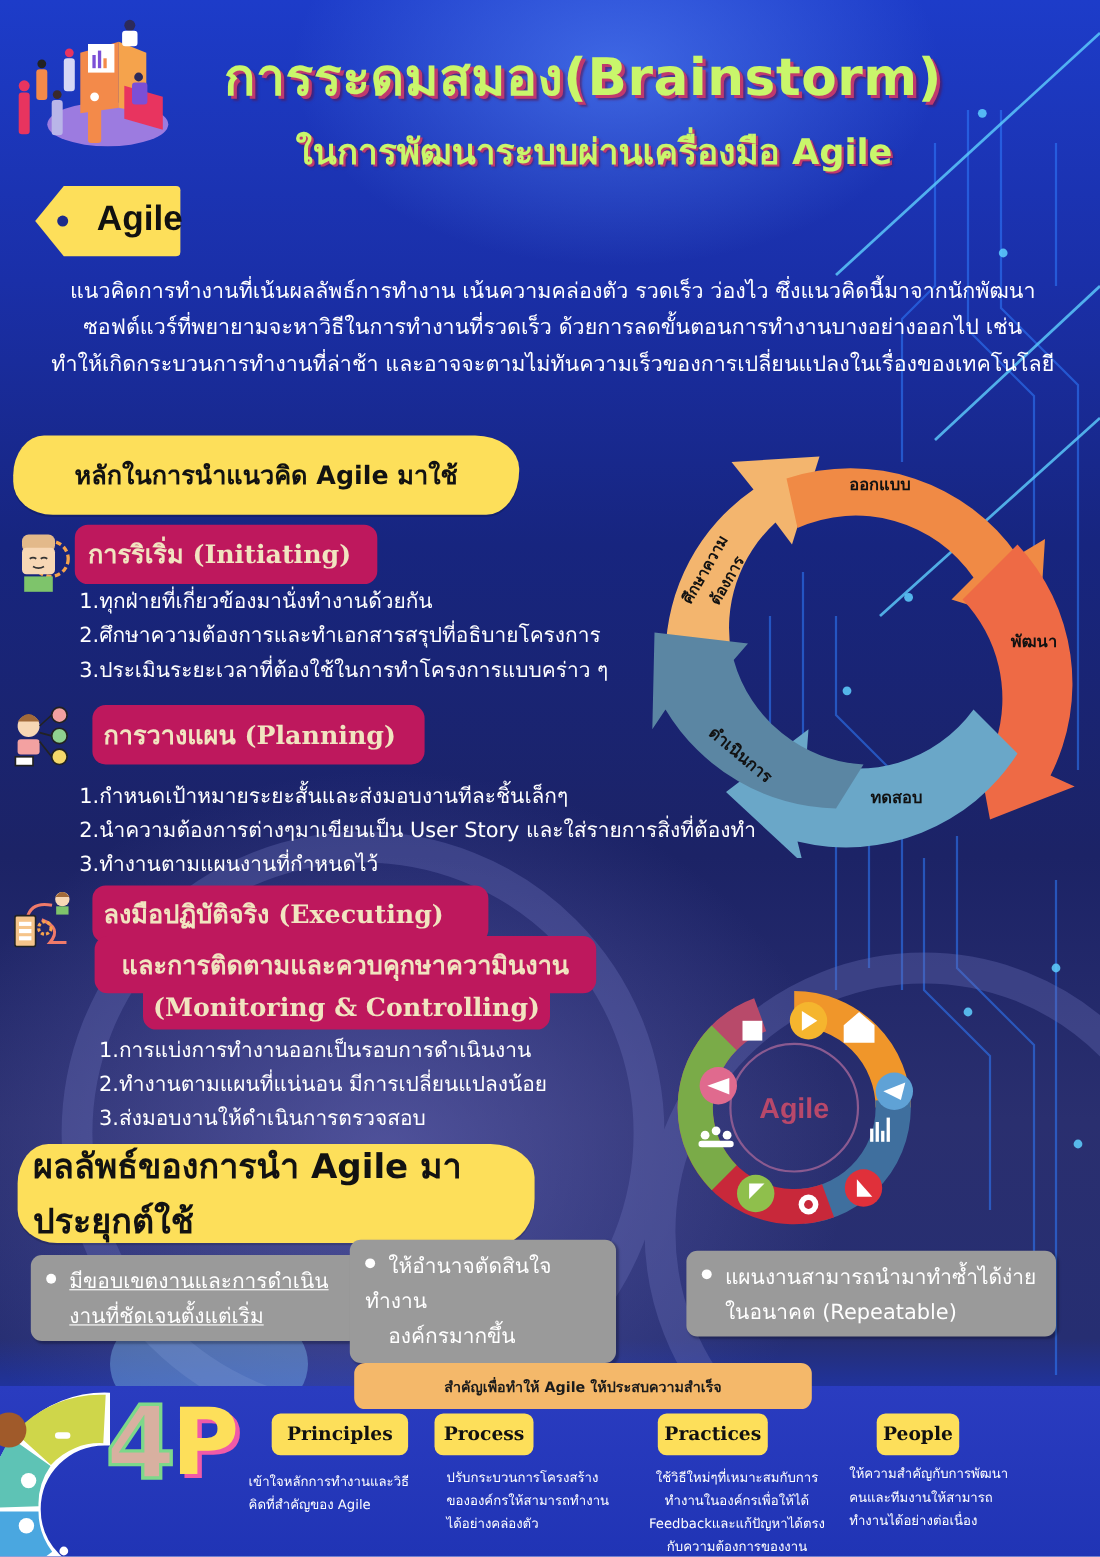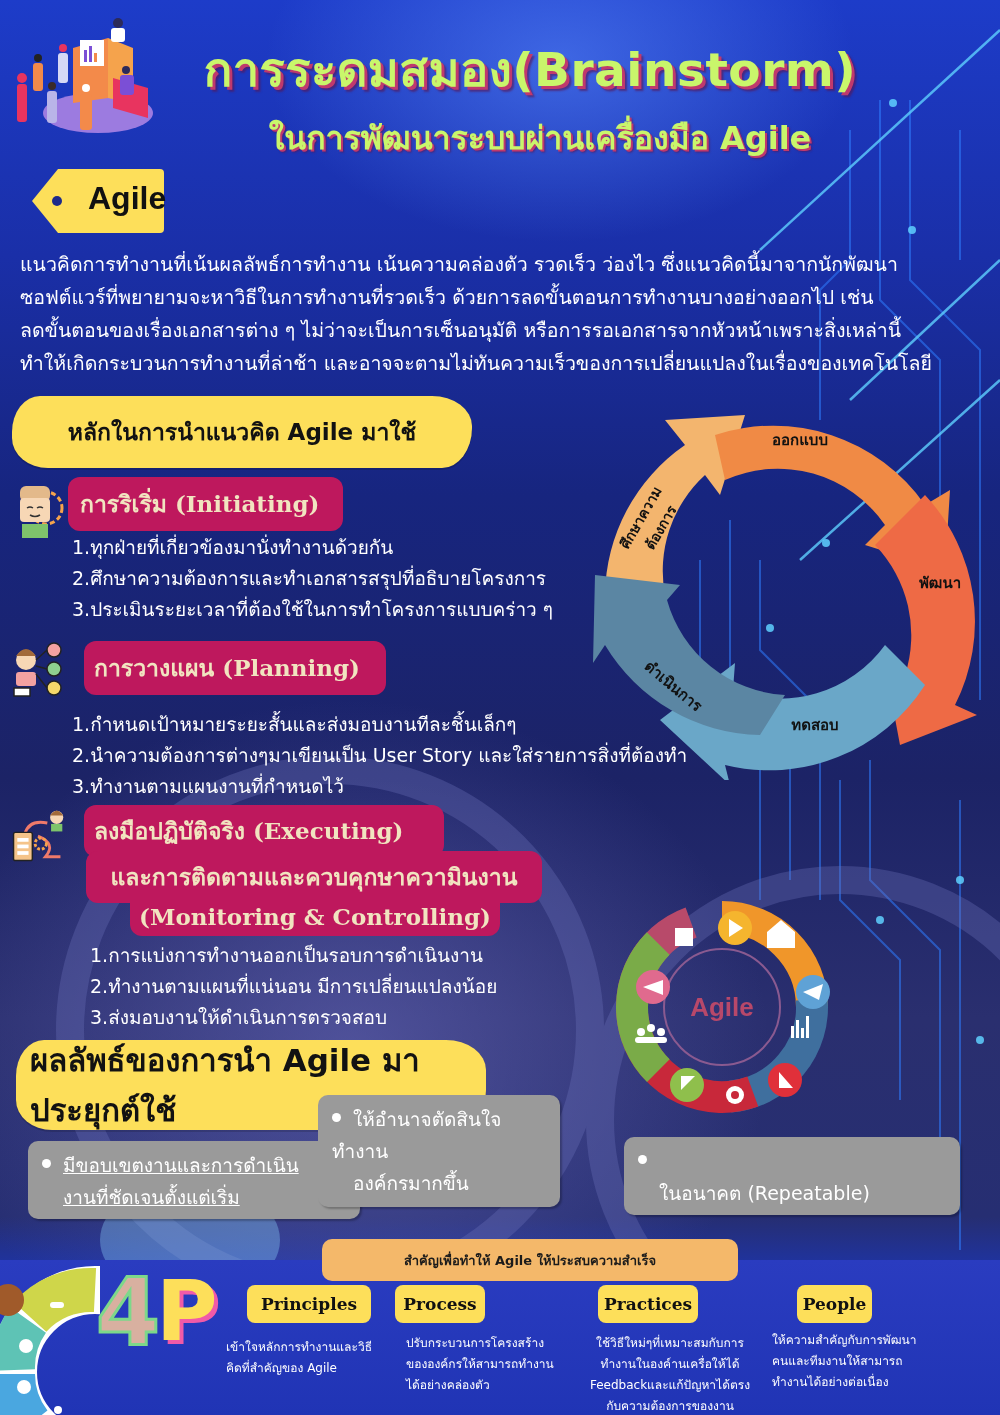--- a/index.html
+++ b/index.html
@@ -31,21 +31,21 @@
   }
 
   
   .agile-tag { left: 30px; top: 167px; width: 136px; height: 68px; }
   .agile-tag-label {
     left: 88px; top: 180px; font-size: 32px; font-weight: bold; color: #111;
     font-family: "Liberation Sans", sans-serif;
   }
 
   .intro {
-    left: 20px; top: 248px; width: 965px; 
+    left: 20px; top: 248px; width: 965px; text-align: center;
     font-size: 19.5px; line-height: 33px; color: #fff;
   }
 
   
   .yellow-blob {
     background: #fddf5a; color: #121212; font-weight: bold;
     border-radius: 28px 40px 30px 36px / 36px 30px 40px 30px;
     box-shadow: 0 2px 0 rgba(0,0,0,0.15);
     display: flex; align-items: center; justify-content: center;
   }
@@ -158,21 +158,20 @@
 
 <svg class="abs agile-tag" viewBox="0 0 136 68">
   <path d="M28 2 L130 2 Q134 2 134 6 L134 62 Q134 66 130 66 L28 66 L2 34 Z" fill="#fddf5a"></path>
   <circle cx="27" cy="34" r="5" fill="#1d2a8a"></circle>
 </svg>
 <div class="abs agile-tag-label">Agile</div>
 
 <div class="abs intro">
   <div>แนวคิดการทำงานที่เน้นผลลัพธ์การทำงาน เน้นความคล่องตัว รวดเร็ว ว่องไว ซึ่งแนวคิดนี้มาจากนักพัฒนา</div>
   <div>ซอฟต์แวร์ที่พยายามจะหาวิธีในการทำงานที่รวดเร็ว ด้วยการลดขั้นตอนการทำงานบางอย่างออกไป เช่น</div>
-  <div>ลดขั้นตอนของเรื่องเอกสารต่าง ๆ ไม่ว่าจะเป็นการเซ็นอนุมัติ หรือการรอเอกสารจากหัวหน้าเพราะสิ่งเหล่านี้</div>
   <div>ทำให้เกิดกระบวนการทำงานที่ล่าช้า และอาจจะตามไม่ทันความเร็วของการเปลี่ยนแปลงในเรื่องของเทคโนโลยี</div>
 </div>
 
 <div class="abs yellow-blob principles-header">หลักในการนำแนวคิด Agile มาใช้</div>
 
 <svg class="abs step-icon" style="left:12px; top:480px;" viewBox="0 0 58 60">
   <circle cx="34" cy="28" r="16" fill="none" stroke="#f5a34c" stroke-width="3" stroke-dasharray="5 3"></circle>
   <rect x="8" y="6" width="30" height="16" rx="6" fill="#e3b98a"></rect>
   <rect x="8" y="18" width="30" height="24" rx="4" fill="#f7d7b5"></rect>
   <path d="M15 28 q3 -2 6 0 M25 28 q3 -2 6 0" stroke="#333" stroke-width="1.5" fill="none"></path>
@@ -280,26 +279,26 @@
     <circle cx="46" cy="132" r="4" fill="#fff"></circle>
   <rect x="20" y="137" width="32" height="6" rx="3" fill="#fff"></rect>
 </svg>
 
 <div class="abs yellow-blob results-header">ผลลัพธ์ของการนำ Agile มาประยุกต์ใช้</div>
 
 <div class="abs grey-bubble" style="left:28px; top:1141px; width:332px; height:78px;text-decoration:underline;">
   <div><span class="dot"></span><span>มีขอบเขตงานและการดำเนิน</span></div>
   <div style="padding-left:21px;">งานที่ชัดเจนตั้งแต่เริ่ม</div>
 </div>
-<div class="abs grey-bubble" style="left:318px; top:1095px; width:242px; height:112px;">
+<div class="abs grey-bubble" style="left:318px; top:1127px; width:242px; height:112px;">
   <div><span class="dot"></span><span>ให้อำนาจตัดสินใจทำงาน</span></div>
   <div style="padding-left:21px;">องค์กรมากขึ้น</div>
 </div>
 <div class="abs grey-bubble" style="left:624px; top:1137px; width:336px; height:78px;">
-  <div><span class="dot"></span></div>
+  <div><span class="dot"></span><span>แผนงานสามารถนำมาทำซ้ำได้ง่าย</span></div>
   <div style="padding-left:21px;">ในอนาคต (Repeatable)</div>
 </div>
 
 <div class="abs band"></div>
 <div class="abs orange-banner">สำคัญเพื่อทำให้ Agile ให้ประสบความสำเร็จ</div>
 
 <svg class="abs wheel-left" viewBox="0 0 100 153">
   <circle cx="95" cy="110" r="82" fill="none" stroke="#fff" stroke-width="48"></circle>
   <path d="M95 28 A82 82 0 0 0 30 55" stroke="#cfd64a" stroke-width="44" fill="none"></path>
   <path d="M28 58 A82 82 0 0 0 13 108" stroke="#5ec3b5" stroke-width="44" fill="none"></path>
@@ -334,21 +333,21 @@
   <div>เข้าใจหลักการทำงานและวิธี</div>
   <div>คิดที่สำคัญของ Agile</div>
 </div>
 <div class="abs p-desc" style="left:406px; top:1333px;">
   <div>ปรับกระบวนการโครงสร้าง</div>
   <div>ขององค์กรให้สามารถทำงาน</div>
   <div>ได้อย่างคล่องตัว</div>
 </div>
 <div class="abs p-desc" style="left:580px; top:1333px; width:180px; text-align:center;">
   <div>ใช้วิธีใหม่ๆที่เหมาะสมกับการ</div>
-  <div>ทำงานในองค์านเครื่อให้ได้</div>
+  <div>ทำงานในองค์กรเพื่อให้ได้</div>
   <div>Feedbackและแก้ปัญหาได้ตรง</div>
   <div>กับความต้องการของงาน</div>
 </div>
 <div class="abs p-desc" style="left:772px; top:1330px;">
   <div>ให้ความสำคัญกับการพัฒนา</div>
   <div>คนและทีมงานให้สามารถ</div>
   <div>ทำงานได้อย่างต่อเนื่อง</div>
 </div>
 
 </body></html>

